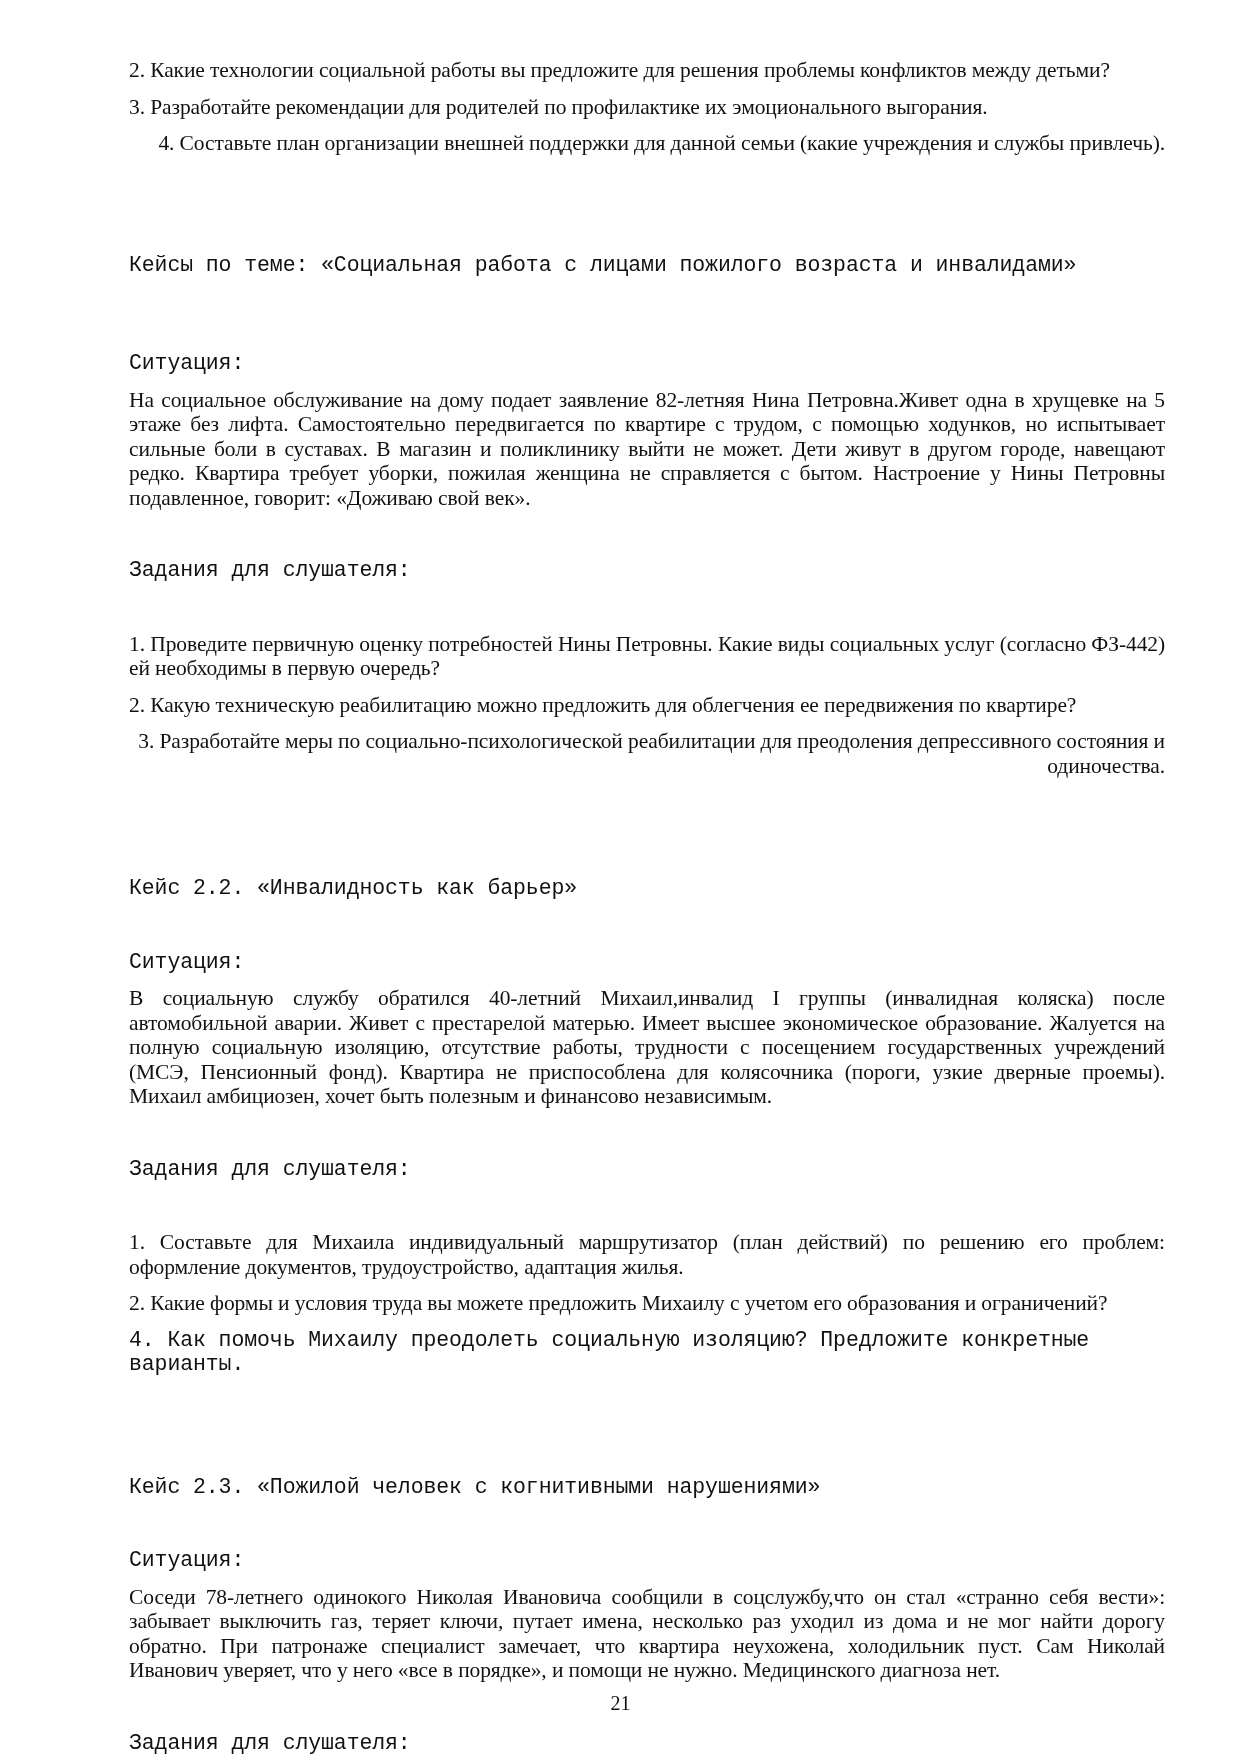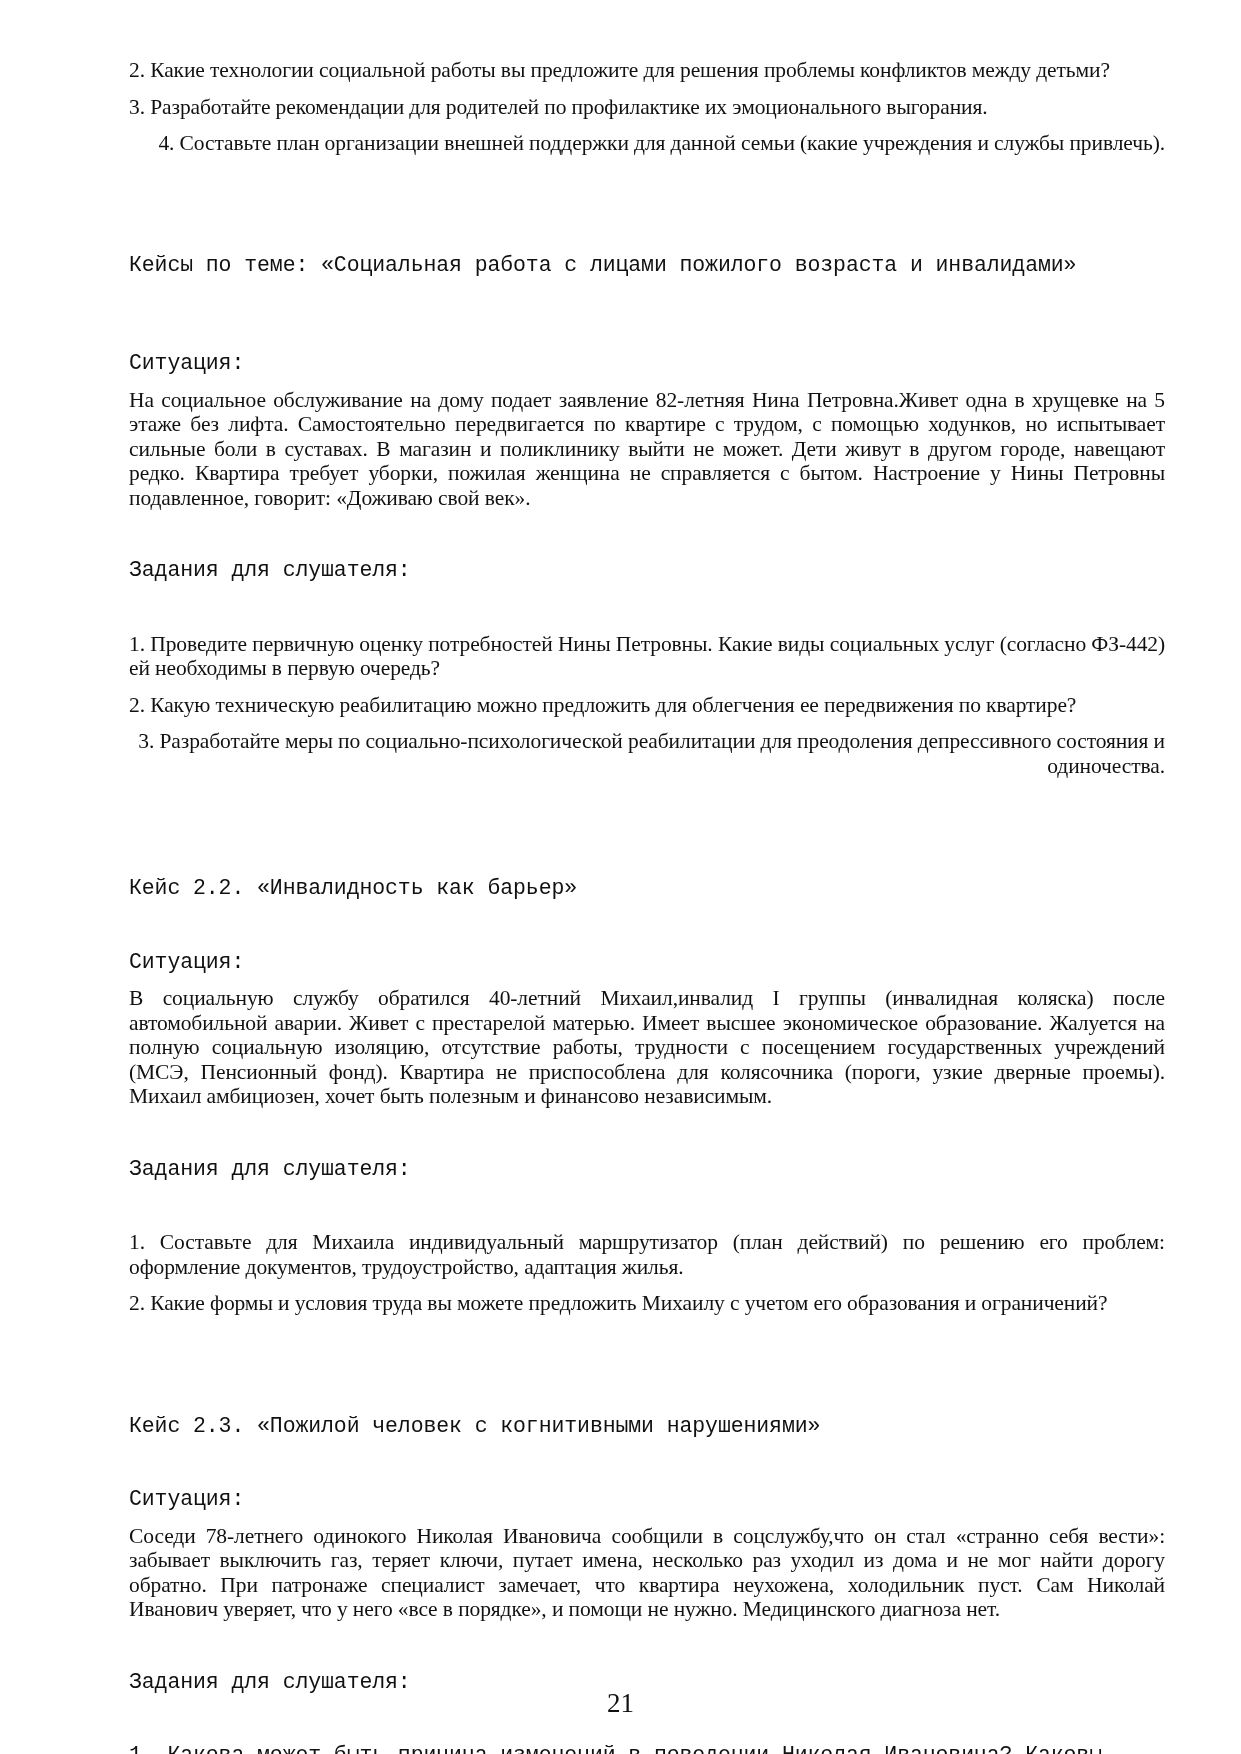--- a/index.html
+++ b/index.html
@@ -32,21 +32,21 @@
     .gap-s { height: 25px; }
     .gap-m { height: 24px; }
     .gap-l { height: 74px; }
     .gap-xl { height: 73px; }
     .pagenum {
       position: absolute;
       left: 0;
       width: 1241px;
       top: 1691px;
       text-align: center;
-      font-size: 27px;
+      font-size: 20px;
       line-height: 24px;
     }
   </style>
 </head>
 <body>
 
 <div class="page">
 
   <div>
     <p class="p" style="text-align:left">2. Какие технологии социальной работы вы предложите для решения проблемы конфликтов между детьми?</p>
@@ -80,20 +80,21 @@
     <p class="p left">Кейс 2.2. «Инвалидность как барьер»</p>
     <div class="gap-s"></div>
     <p class="p left">Ситуация:</p>
     <p class="p">В социальную службу обратился 40-летний Михаил,инвалид I группы (инвалидная коляска) после автомобильной аварии. Живет с престарелой матерью. Имеет высшее экономическое образование. Жалуется на полную социальную изоляцию, отсутствие работы, трудности с посещением государственных учреждений (МСЭ, Пенсионный фонд). Квартира не приспособлена для колясочника (пороги, узкие дверные проемы). Михаил амбициозен, хочет быть полезным и финансово независимым.</p>
     <div class="gap-m"></div>
     <p class="p left">Задания для слушателя:</p>
     <div class="gap-s"></div>
     <div>
       <p class="p">1. Составьте для Михаила индивидуальный маршрутизатор (план действий) по решению его проблем: оформление документов, трудоустройство, адаптация жилья.</p>
       <p class="p">2. Какие формы и условия труда вы можете предложить Михаилу с учетом его образования и ограничений?</p>
+      <p class="p left">4. Как помочь Михаилу преодолеть социальную изоляцию? Предложите конкретные варианты.</p>
     </div>
   </section>
 
   <div class="gap-l"></div>
 
   <section>
     <p class="p left">Кейс 2.3. «Пожилой человек с когнитивными нарушениями»</p>
     <div class="gap-s"></div>
     <p class="p left">Ситуация:</p>
     <p class="p">Соседи 78-летнего одинокого Николая Ивановича сообщили в соцслужбу,что он стал «странно себя вести»: забывает выключить газ, теряет ключи, путает имена, несколько раз уходил из дома и не мог найти дорогу обратно. При патронаже специалист замечает, что квартира неухожена, холодильник пуст. Сам Николай Иванович уверяет, что у него «все в порядке», и помощи не нужно. Медицинского диагноза нет.</p>

